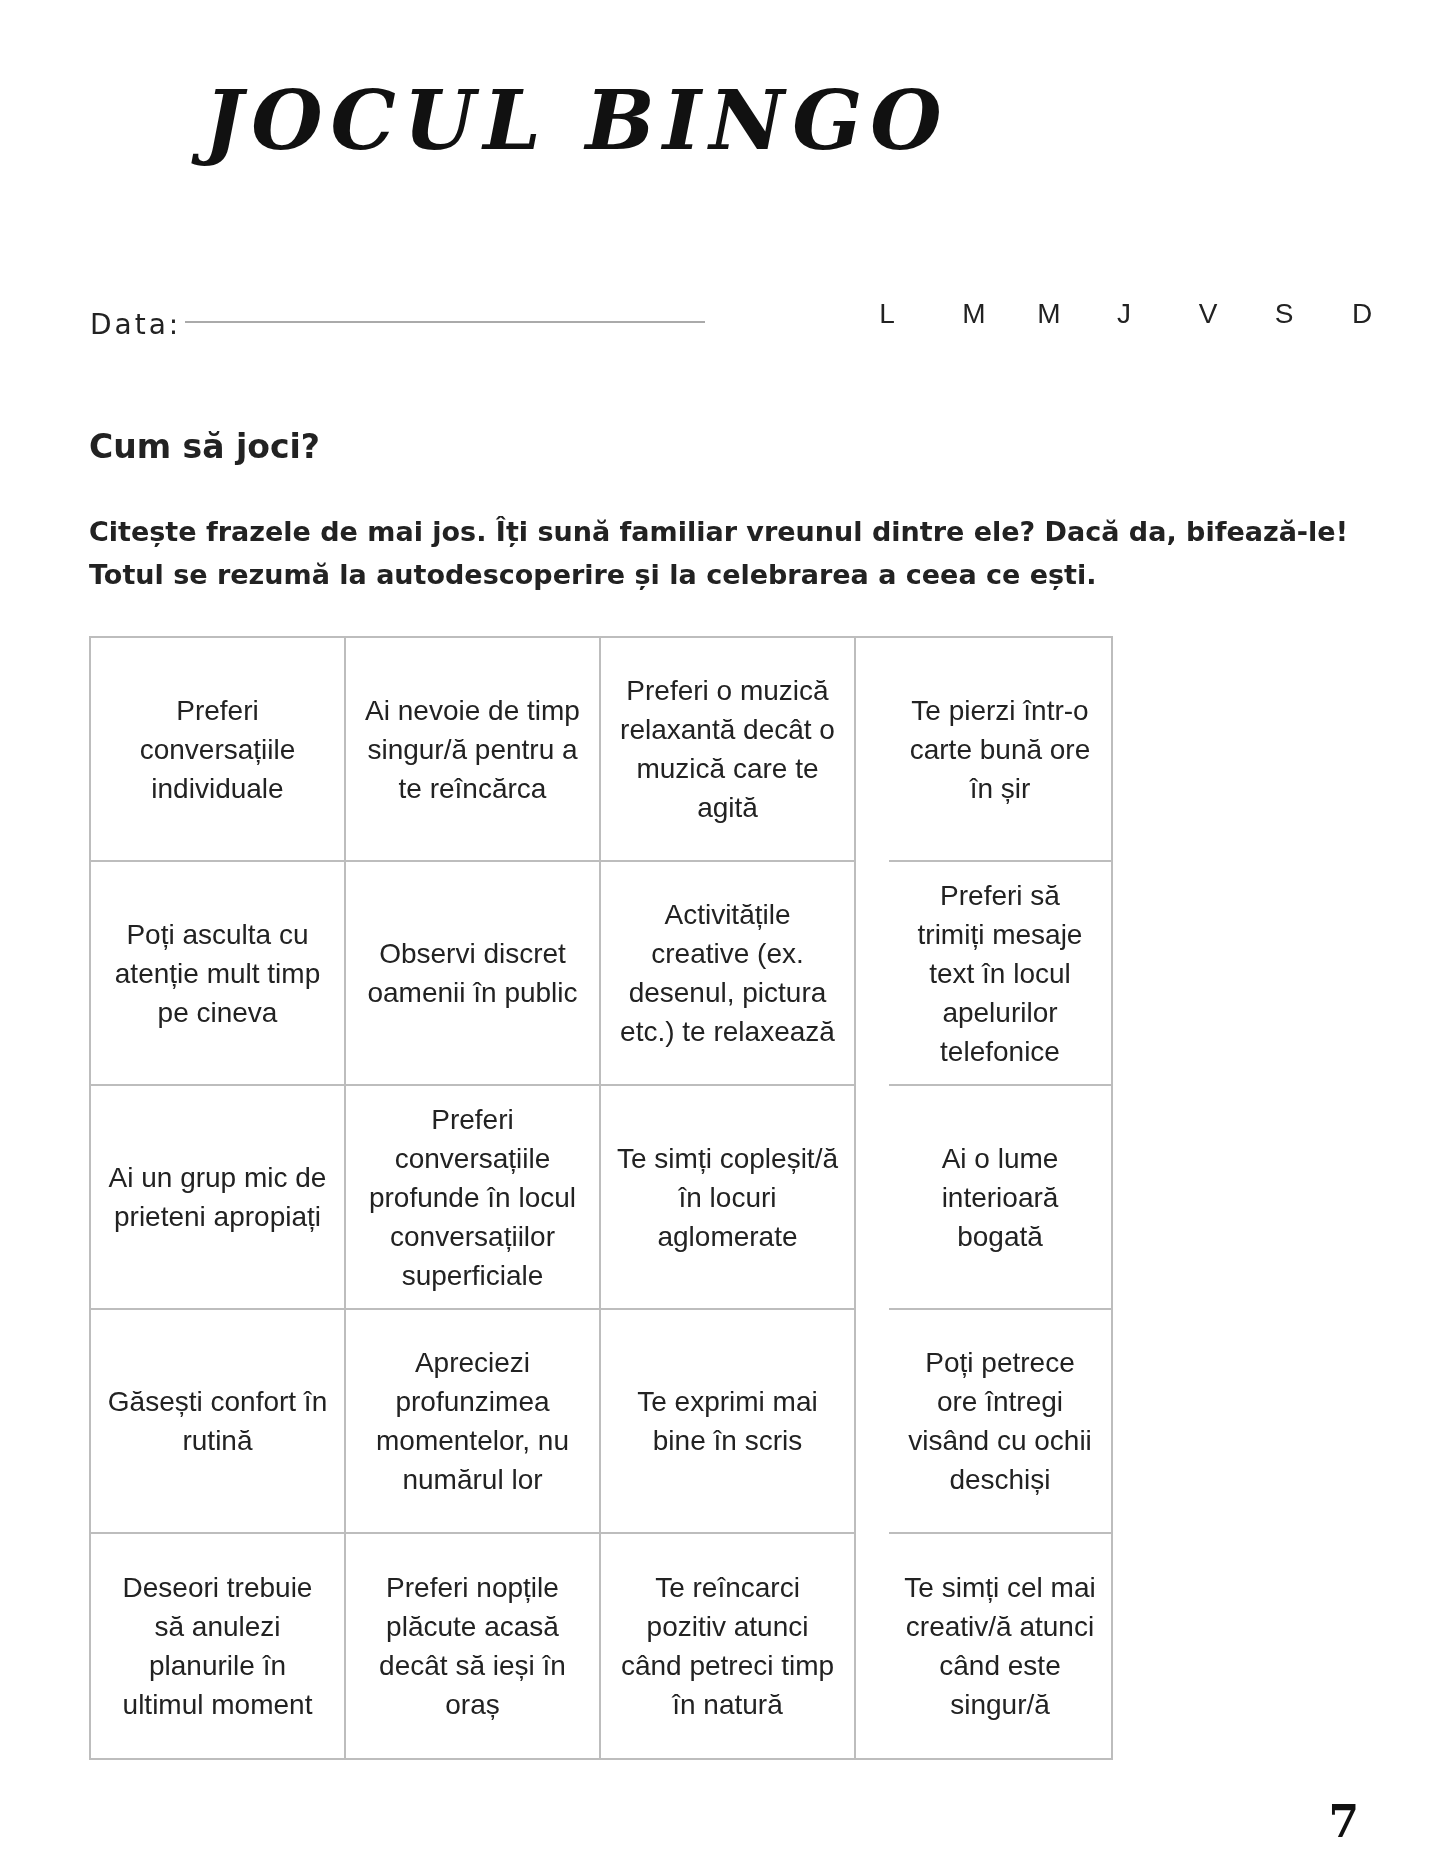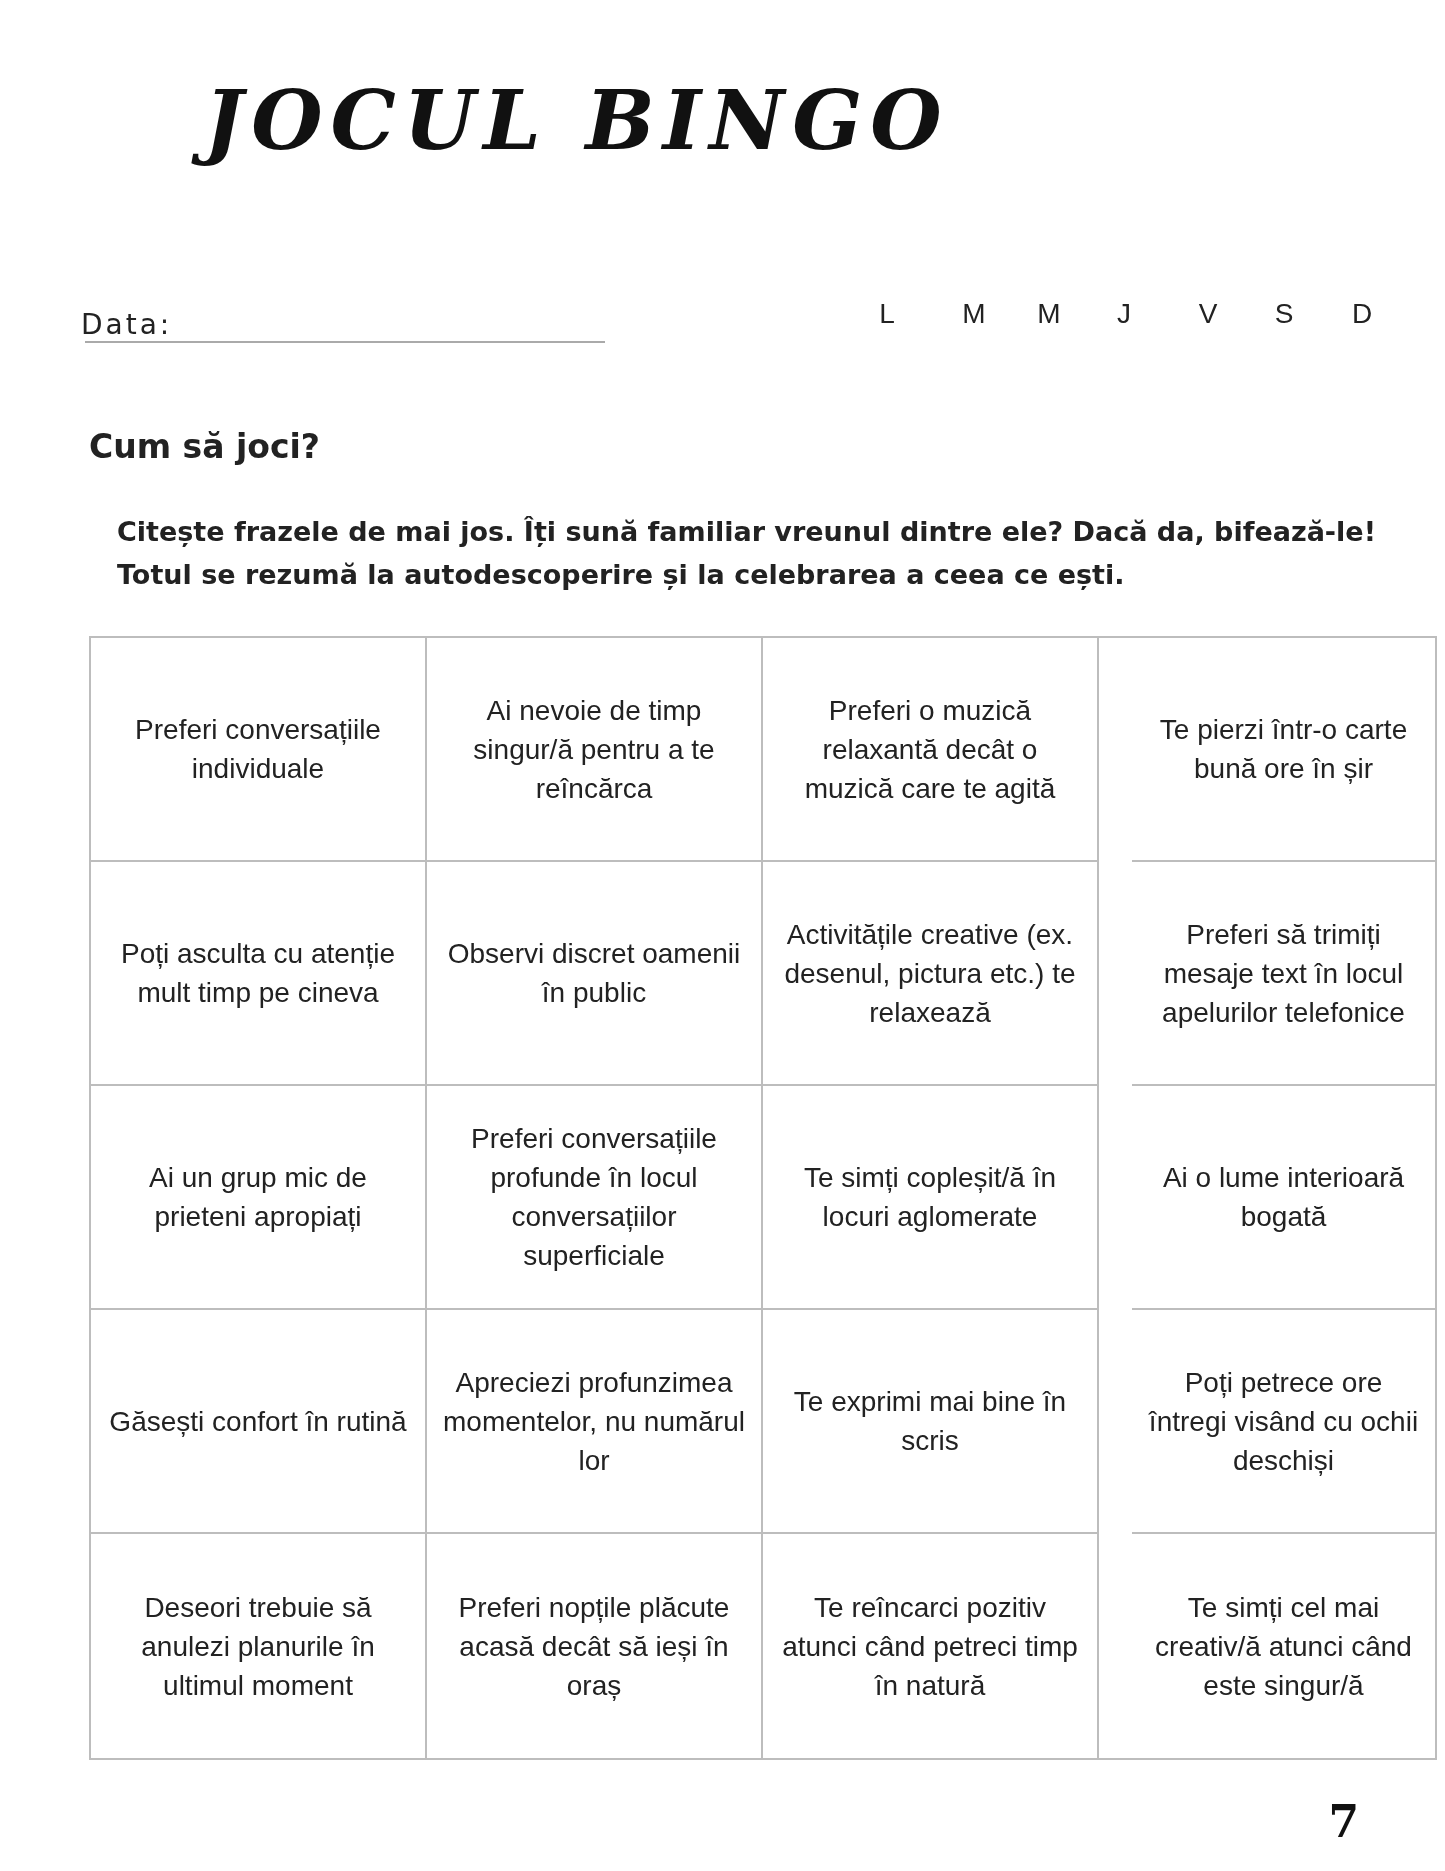--- a/index.html
+++ b/index.html
@@ -2,34 +2,34 @@
 <html><head>
   <meta charset="utf-8">
   <style>
     html, body { margin: 0; padding: 0; background: #ffffff; }
     body { width: 1445px; height: 1871px; position: relative; overflow: hidden; color: #1a1a1a; }
     .title {
       position: absolute; left: 0; top: 72px; width: 1154px; text-align: center;
       font-family: "DejaVu Serif", serif; font-style: italic; font-weight: bold;
       font-size: 82px; letter-spacing: 8px; color: #111;
     }
-    .date-row { position: absolute; left: 81px; top: 308px; display: flex; align-items: flex-start; flex-direction: column; }
+    .date-row { position: absolute; left: 90px; top: 308px; display: flex; align-items: center; }
     .date-label { font-family: "DejaVu Sans", sans-serif; font-size: 28px; letter-spacing: 3px; color: #222; }
     .date-line { width: 520px; height: 0; border-bottom: 2px solid #aaaaaa; margin-left: 4px; margin-bottom: 6px; }
     .days { position: absolute; top: 298px; left: 0; width: 1445px; height: 40px; }
     .day { position: absolute; font-family: "Liberation Sans", sans-serif; font-size: 28px; color: #222; transform: translateX(-50%); }
     .howto { position: absolute; left: 89px; top: 427px; font-family: "DejaVu Sans", sans-serif; font-weight: bold; font-size: 33px; color: #222; }
     .instr {
       position: absolute; left: 89px; top: 510px; width: 1275px;
       font-family: "DejaVu Sans", sans-serif; font-weight: bold; font-size: 27px; line-height: 43px;
-      color: #222; text-align: justify; margin-left: 28px;
+      color: #222; text-align: justify;
     }
     .instr span { display: block; }
     .grid {
-      position: absolute; left: 89px; top: 636px; width: 1348px; height: 1124px;
+      position: absolute; left: 89px; top: 636px; width: 1024px; height: 1124px;
       display: grid; grid-template-columns: repeat(4, 1fr); grid-template-rows: repeat(5, 1fr);
       border: 2px solid #bdbdbd; box-sizing: border-box;
     }
     .cell {
       border-right: 2px solid #bdbdbd; border-bottom: 2px solid #bdbdbd;
       display: flex; align-items: center; justify-content: center; text-align: center;
       padding: 0 14px; box-sizing: border-box;
       font-family: "Liberation Sans", sans-serif; font-size: 28px; line-height: 39px; color: #222;
       cursor: pointer;
     }

